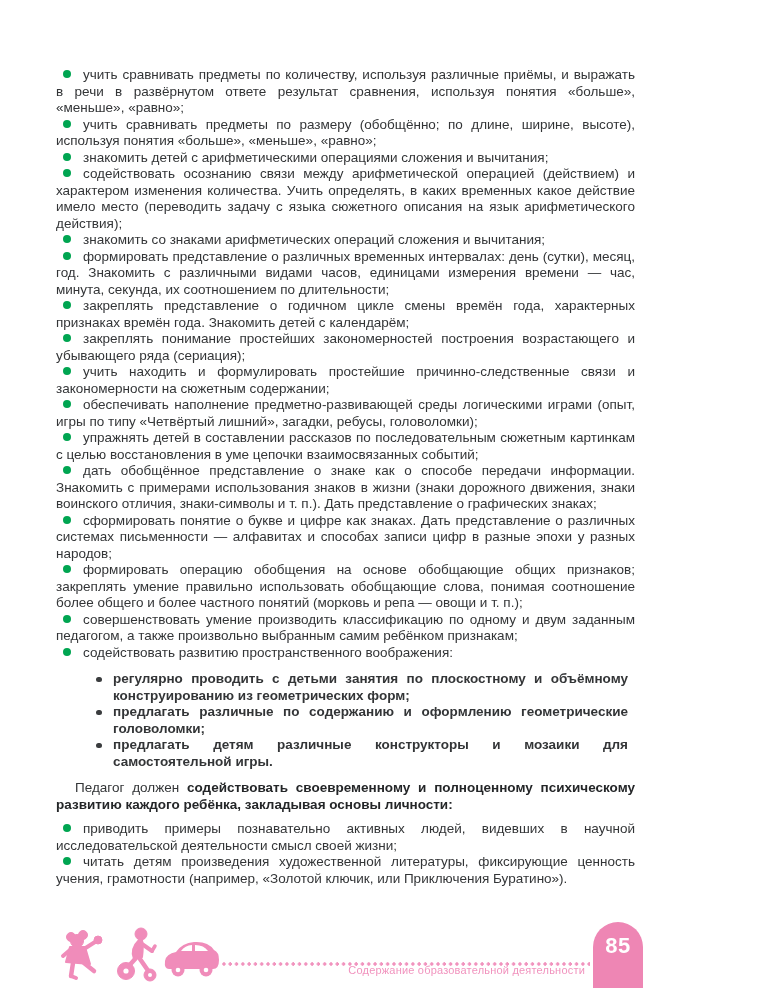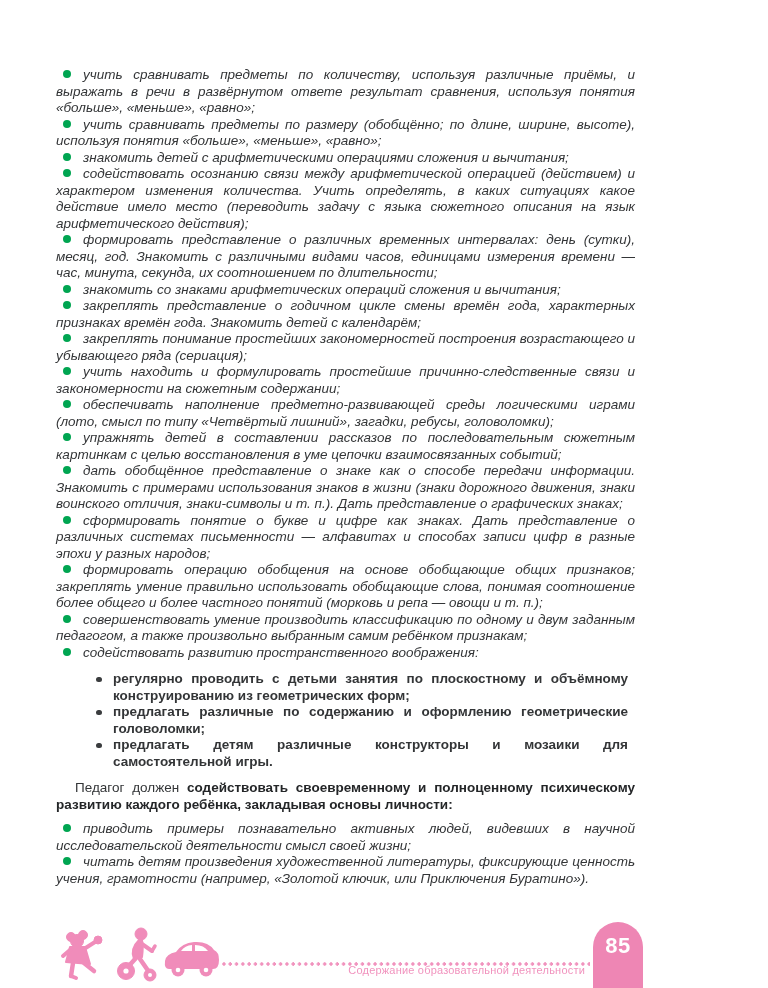--- a/index.html
+++ b/index.html
@@ -3,21 +3,21 @@
 <meta charset="utf-8">
 <style>
   html,body{margin:0;padding:0;}
   body{background:#ffffff;font-family:"Liberation Sans","DejaVu Sans",sans-serif;}
   .page{position:relative;width:768px;height:988px;background:#ffffff;overflow:hidden;}
 
   
   .content{position:absolute;left:56px;top:67px;width:579px;color:#333537;
            font-size:13.5px;line-height:16.5px;text-align:justify;}
   p{margin:0;}
-  .li{text-indent:7px;font-style:italic;}
+  .li{text-indent:7px;}
   .li .dot{display:inline-block;width:8px;height:8px;border-radius:50%;
            background:#00a551;margin-right:12px;position:relative;top:-1px;}
 
   .sublist{margin:10px;font-weight:bold;}
   .sub{position:relative;margin-left:30px;padding-left:17px;width:515px;}
   .sub .sdot{position:absolute;left:0;top:5.5px;width:5.5px;height:5.5px;
              border-radius:50%;background:#3a3c3e;}
 
   .para{margin-bottom:8px;text-indent:19px;}
   .para strong{font-weight:700;color:#242628;}
@@ -40,27 +40,27 @@
 </style>
 </head>
 <body>
 
 <div class="page">
 
   <div class="content">
     <p class="li"><span class="dot"></span><span>учить сравнивать предметы по количеству, используя различные приёмы, и выражать в речи в развёрнутом ответе результат сравнения, используя понятия «больше», «меньше», «равно»;</span></p>
     <p class="li"><span class="dot"></span><span>учить сравнивать предметы по размеру (обобщённо; по длине, ширине, высоте), используя понятия «больше», «меньше», «равно»;</span></p>
     <p class="li"><span class="dot"></span><span>знакомить детей с арифметическими операциями сложения и вычитания;</span></p>
-    <p class="li"><span class="dot"></span><span>содействовать осознанию связи между арифметической операцией (действием) и характером изменения количества. Учить определять, в каких ситуациях какое действие имело место (переводить задачу с языка сюжетного описания на язык арифметического действия);</span></p>
+    <p class="li"><span class="dot"></span><span>содействовать осознанию связи между арифметической операцией (действием) и характером изменения количества. Учить определять, в каких временных какое действие имело место (переводить задачу с языка сюжетного описания на язык арифметического действия);</span></p>
+    <p class="li"><span class="dot"></span><span>знакомить со знаками арифметических операций сложения и вычитания;</span></p>
     <p class="li"><span class="dot"></span><span>формировать представление о различных временных интервалах: день (сутки), месяц, год. Знакомить с различными видами часов, единицами измерения времени — час, минута, секунда, их соотношением по длительности;</span></p>
-    <p class="li"><span class="dot"></span><span>знакомить со знаками арифметических операций сложения и вычитания;</span></p>
     <p class="li"><span class="dot"></span><span>закреплять представление о годичном цикле смены времён года, характерных признаках времён года. Знакомить детей с календарём;</span></p>
     <p class="li"><span class="dot"></span><span>закреплять понимание простейших закономерностей построения возрастающего и убывающего ряда (сериация);</span></p>
     <p class="li"><span class="dot"></span><span>учить находить и формулировать простейшие причинно-следственные связи и закономерности на сюжетным содержании;</span></p>
-    <p class="li"><span class="dot"></span><span>обеспечивать наполнение предметно-развивающей среды логическими играми (лото, смысл по типу «Четвёртый лишний», загадки, ребусы, головоломки);</span></p>
+    <p class="li"><span class="dot"></span><span>обеспечивать наполнение предметно-развивающей среды логическими играми (опыт, игры по типу «Четвёртый лишний», загадки, ребусы, головоломки);</span></p>
     <p class="li"><span class="dot"></span><span>упражнять детей в составлении рассказов по последовательным сюжетным картинкам с целью восстановления в уме цепочки взаимосвязанных событий;</span></p>
     <p class="li"><span class="dot"></span><span>дать обобщённое представление о знаке как о способе передачи информации. Знакомить с примерами использования знаков в жизни (знаки дорожного движения, знаки воинского отличия, знаки-символы и т. п.). Дать представление о графических знаках;</span></p>
     <p class="li"><span class="dot"></span><span>сформировать понятие о букве и цифре как знаках. Дать представление о различных системах письменности — алфавитах и способах записи цифр в разные эпохи у разных народов;</span></p>
     <p class="li"><span class="dot"></span><span>формировать операцию обобщения на основе обобщающие общих признаков; закреплять умение правильно использовать обобщающие слова, понимая соотношение более общего и более частного понятий (морковь и репа — овощи и т. п.);</span></p>
     <p class="li"><span class="dot"></span><span>совершенствовать умение производить классификацию по одному и двум заданным педагогом, а также произвольно выбранным самим ребёнком признакам;</span></p>
     <p class="li"><span class="dot"></span><span>содействовать развитию пространственного воображения:</span></p>
 
     <div class="sublist">
       <div class="sub"><span class="sdot"></span><span>регулярно проводить с детьми занятия по плоскостному и объёмному конструированию из геометрических форм;</span></div>
       <div class="sub"><span class="sdot"></span><span>предлагать различные по содержанию и оформлению геометрические головоломки;</span></div>

